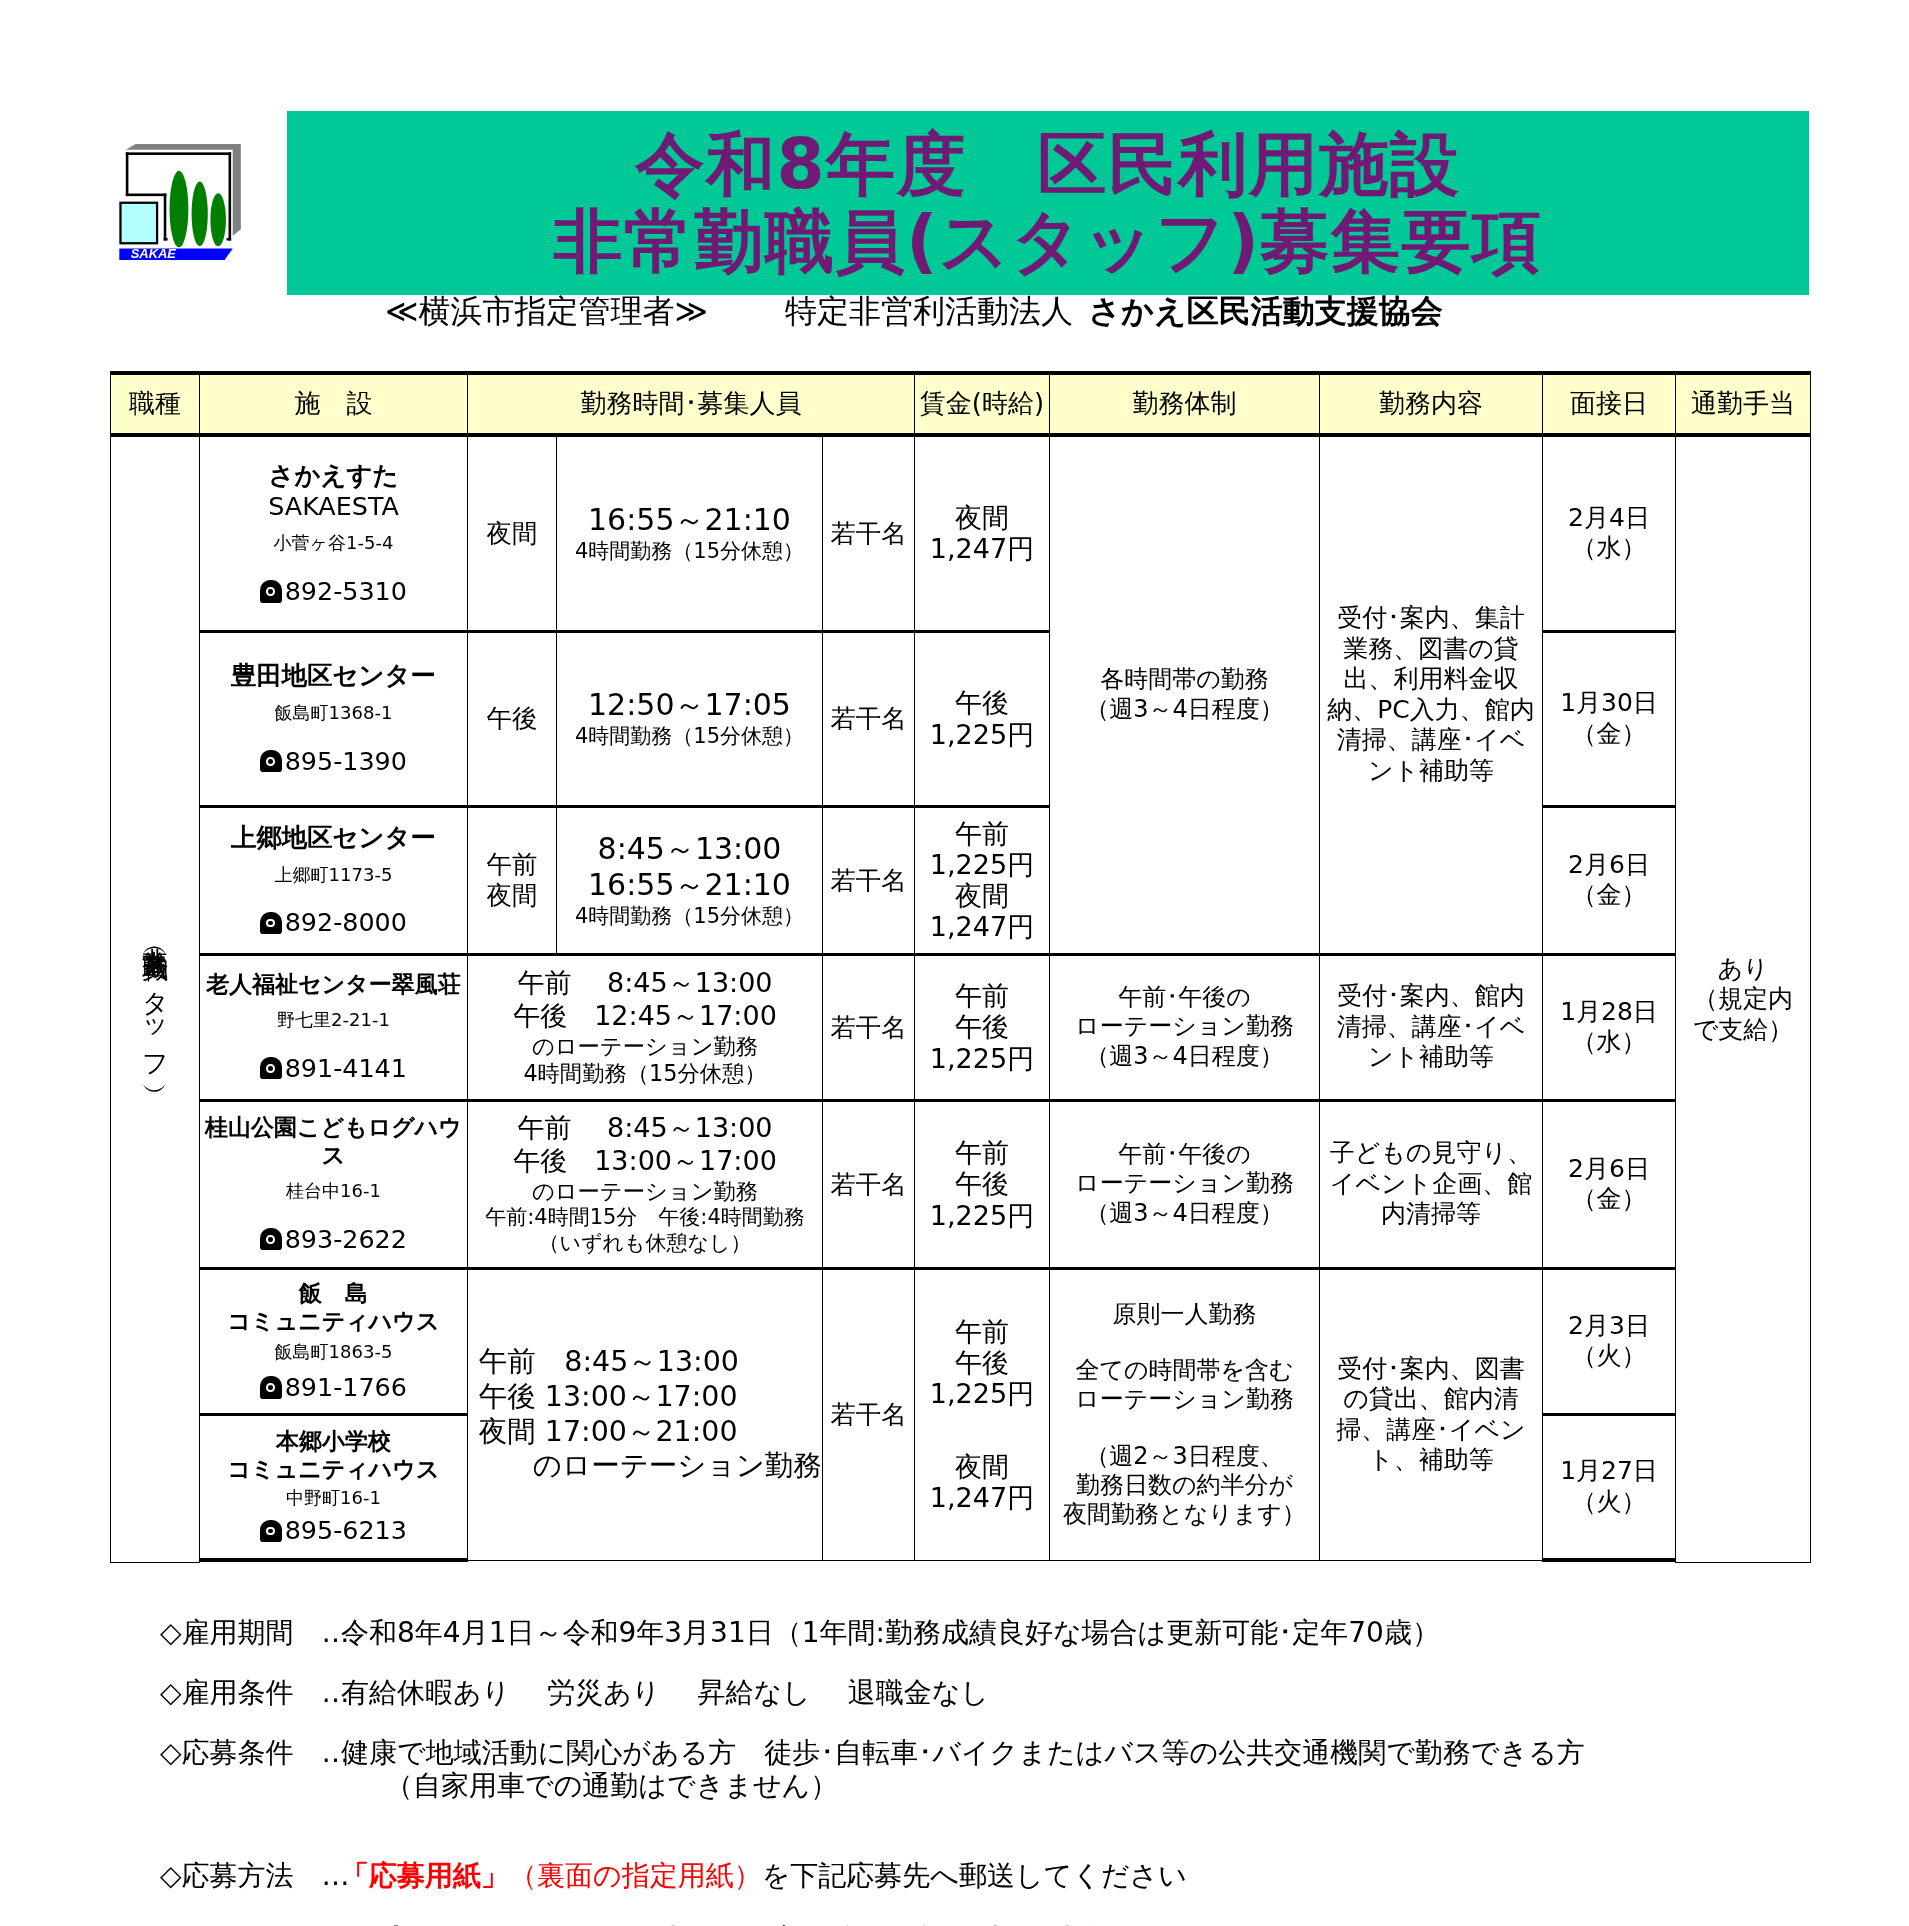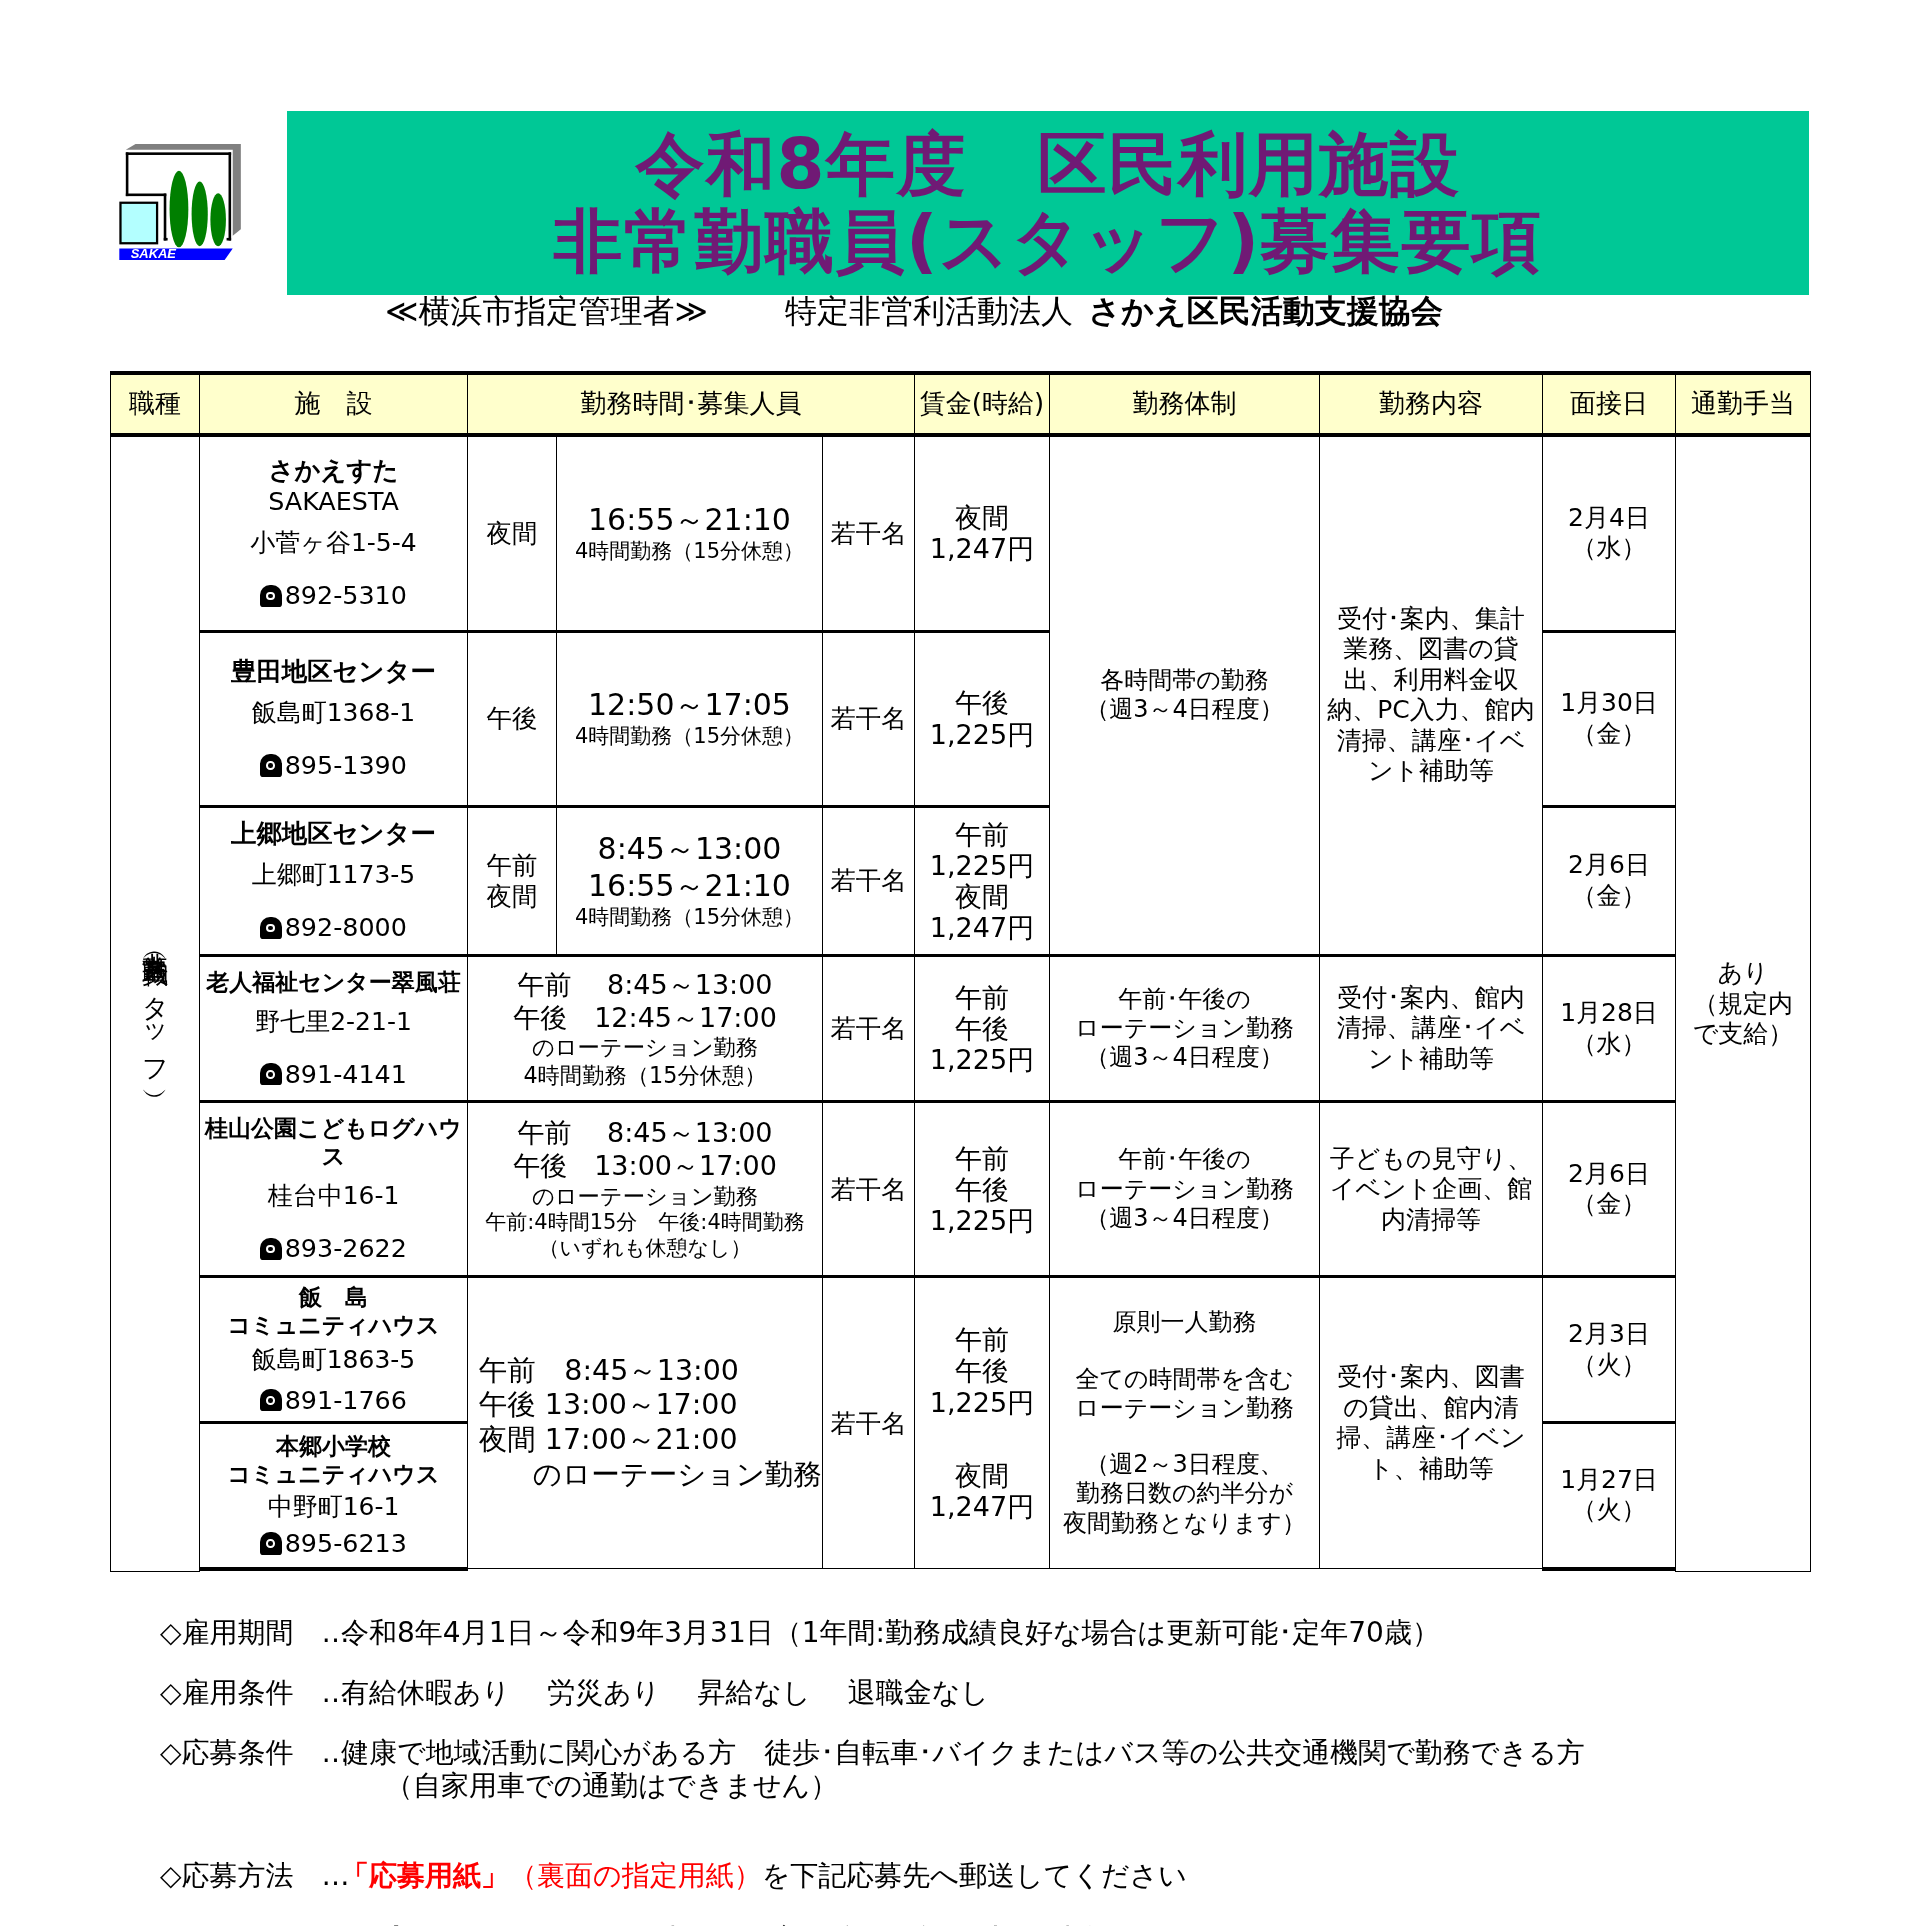--- a/index.html
+++ b/index.html
@@ -38,21 +38,21 @@
     border-top-width: 4.6px; border-bottom-width: 4.6px;
   }
   table.main tr.sep td { border-top-width: 3.9px; }
   table.main tr.last td { border-bottom-width: 4.6px; }
   .vlabel {
     writing-mode: vertical-rl; text-orientation: upright; font-size: 26px;
     margin: 0 auto; letter-spacing: 2.3px;
   }
   .fac-name { font-weight: bold; font-size: 25.4px; }
   .fac-name.small { font-size: 23px; }
-  .fac-sub { font-size: 25px; }
+  .fac-sub { font-size: 18px; }
   .fac-line { display: block; margin: 10.8px 0; }
   .phone { display: inline-flex; align-items: center; }
   .tel-icon {
     display: inline-block; width: 22.3px; height: 22.3px; background: #000;
     border-radius: 10px 10px 3.1px 3.1px; position: relative; margin-right: 2.3px;
   }
   .tel-icon::after {
     content: ""; position: absolute; left: 6.2px; top: 7px; width: 8.5px; height: 8.5px;
     border-radius: 50%; border: 2.3px solid #fff; box-sizing: border-box;
   }

